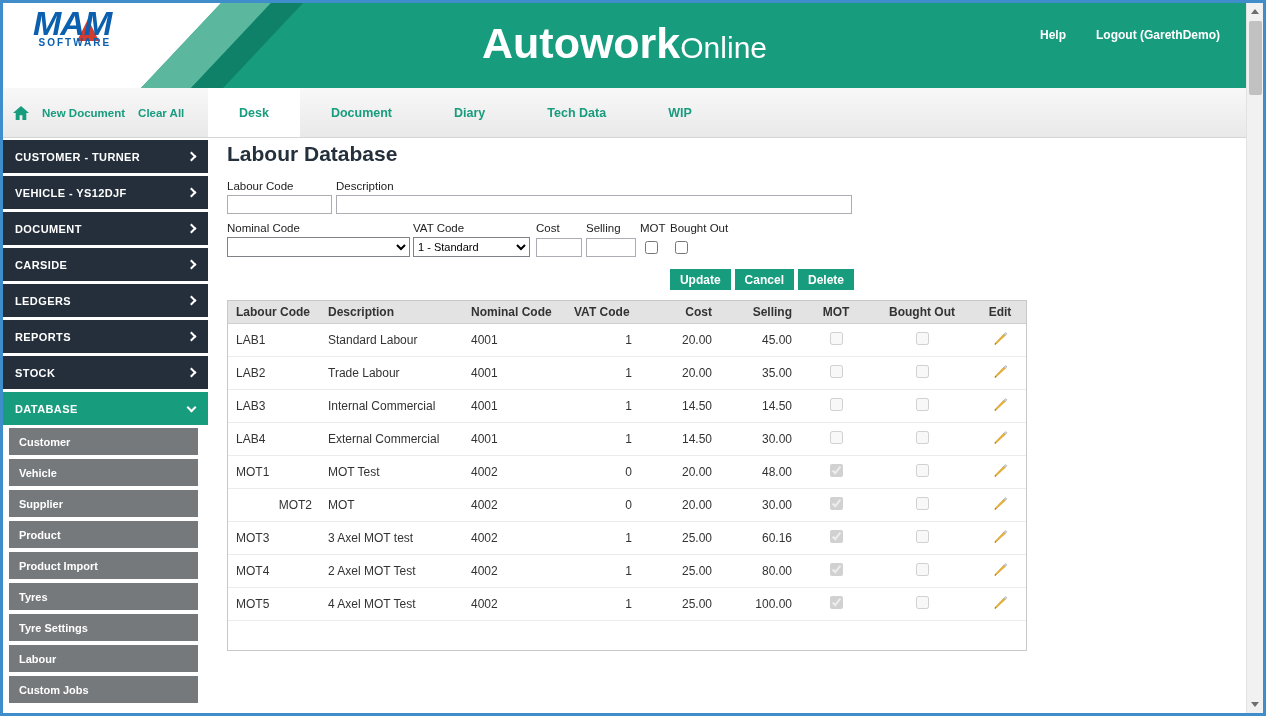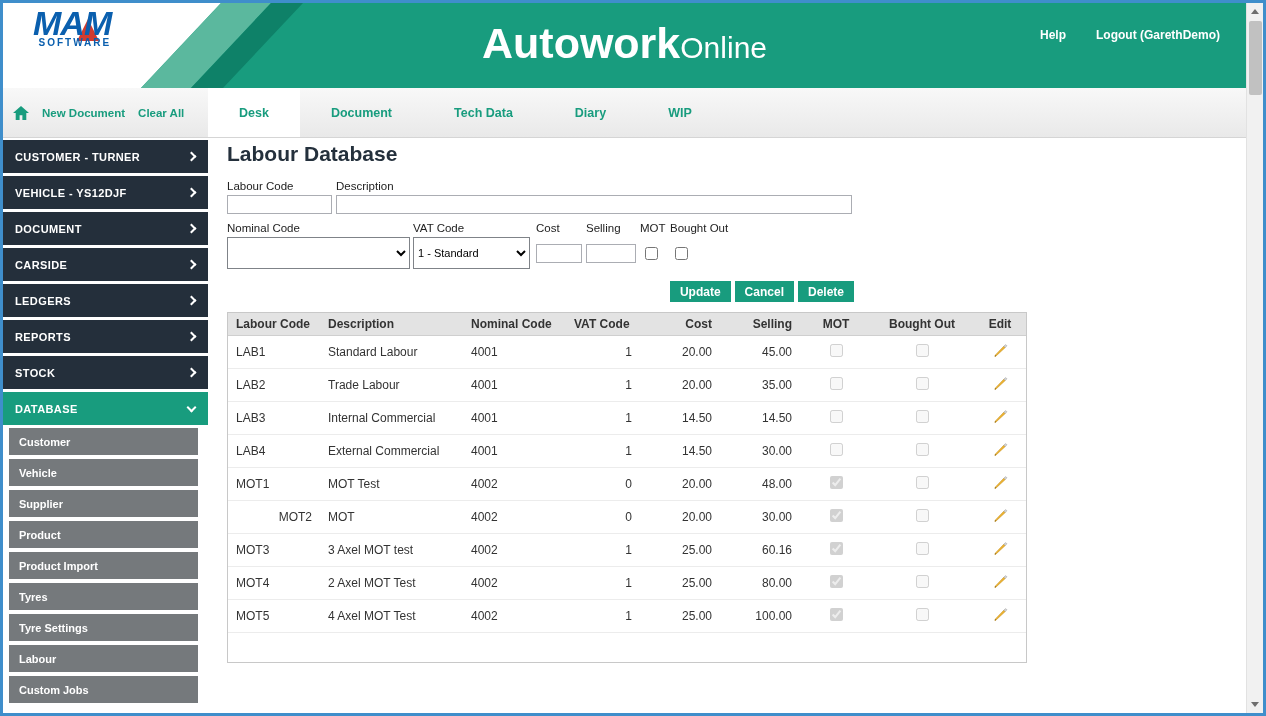--- a/index.html
+++ b/index.html
@@ -88,21 +88,21 @@
   .w-nominal { width:186px; }
   .w-vat { width:123px; }
   .w-cost { width:50px; }
   .w-selling { width:54px; }
   .w-mot { width:30px; }
   .ctl-row { display:flex; align-items:center; margin-bottom:8px; }
   .txt { height:19px; border:1px solid #abadb3; font-size:11px; padding:1px 3px;
     font-family:"Liberation Sans",sans-serif; }
   .txt.labour { width:105px; margin-right:4px; }
   .txt.desc { width:516px; }
-  .sel { height:32px; font-size:11px; border:1px solid #7f8388; background:#fff;
+  .sel { height:20px; font-size:11px; border:1px solid #7f8388; background:#fff;
     font-family:"Liberation Sans",sans-serif; }
   .sel.nominal { width:183px; margin-right:3px; }
   .sel.vat { width:117px; margin-right:6px; }
   .txt.cost { width:46px; margin-right:4px; }
   .txt.selling { width:50px; margin-right:7px; }
   .chk { margin:0 0 0 2px; }
   .chk.bought { margin-left:17px; }
   .btn-row { display:flex; justify-content:flex-end; gap:4px; margin-top:12px; }
   .action-btn { background:#189c7e; color:#fff; border:none; font-weight:bold;
     font-size:12px; padding:3px 10px; height:21px; cursor:pointer;
@@ -164,22 +164,22 @@
           <svg width="16" height="14" viewBox="0 0 16 14">
               <path d="M8 0 L16 7 L13.3 7 L13.3 14 L9.4 14 L9.4 9.3 L6.6 9.3 L6.6 14 L2.7 14 L2.7 7 L0 7 Z" fill="#189c7e"></path>
             </svg>
         </span>
         <span class="quick-link">New Document</span>
         <span class="quick-link">Clear All</span>
       </div>
       <div class="tab-bar">
           <div class="tab active">Desk</div>
           <div class="tab">Document</div>
+          <div class="tab">Diary</div>
           <div class="tab">Tech Data</div>
-          <div class="tab">Diary</div>
           <div class="tab">WIP</div>
         </div>
     </div>
 
     <div class="body-row">
 
       <div class="sidebar">
         <div>
             <div class="side-item">
               <span>CUSTOMER - TURNER</span>

